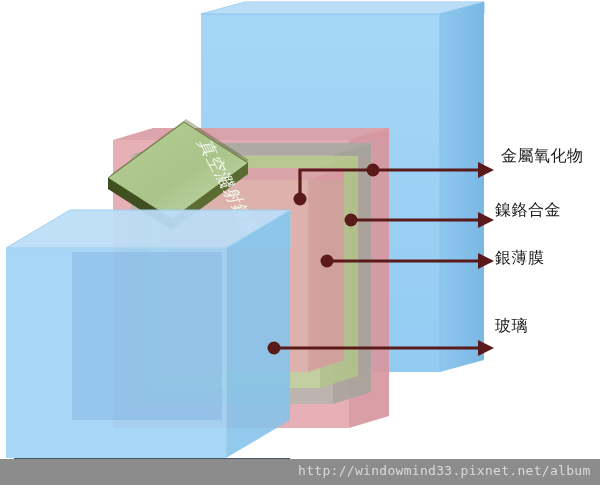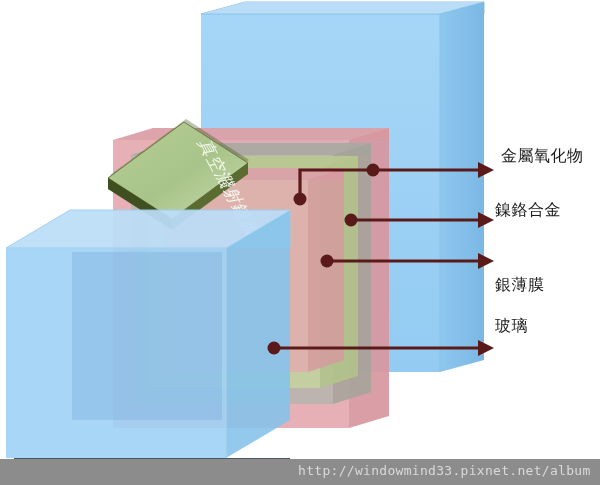--- a/index.html
+++ b/index.html
@@ -27,21 +27,21 @@
   .callout-label {
     position: absolute;
     font-family: "DejaVu Sans", "Liberation Sans", sans-serif;
     font-size: 16px;
     color: #1a1a1a;
     white-space: nowrap;
     letter-spacing: 0.5px;
   }
   #label-metal-oxide { left: 501px; top: 146px; }
   #label-nichrome    { left: 495px; top: 200px; }
-  #label-silver-film { left: 495px; top: 248px; margin-top: 27px; }
+  #label-silver-film { left: 495px; top: 248px; }
   #label-glass       { left: 495px; top: 316px; }
 
   #watermark-bar {
     position: absolute;
     left: 0;
     top: 459px;
     width: 600px;
     height: 26px;
     background: #8c8c8c;
   }

